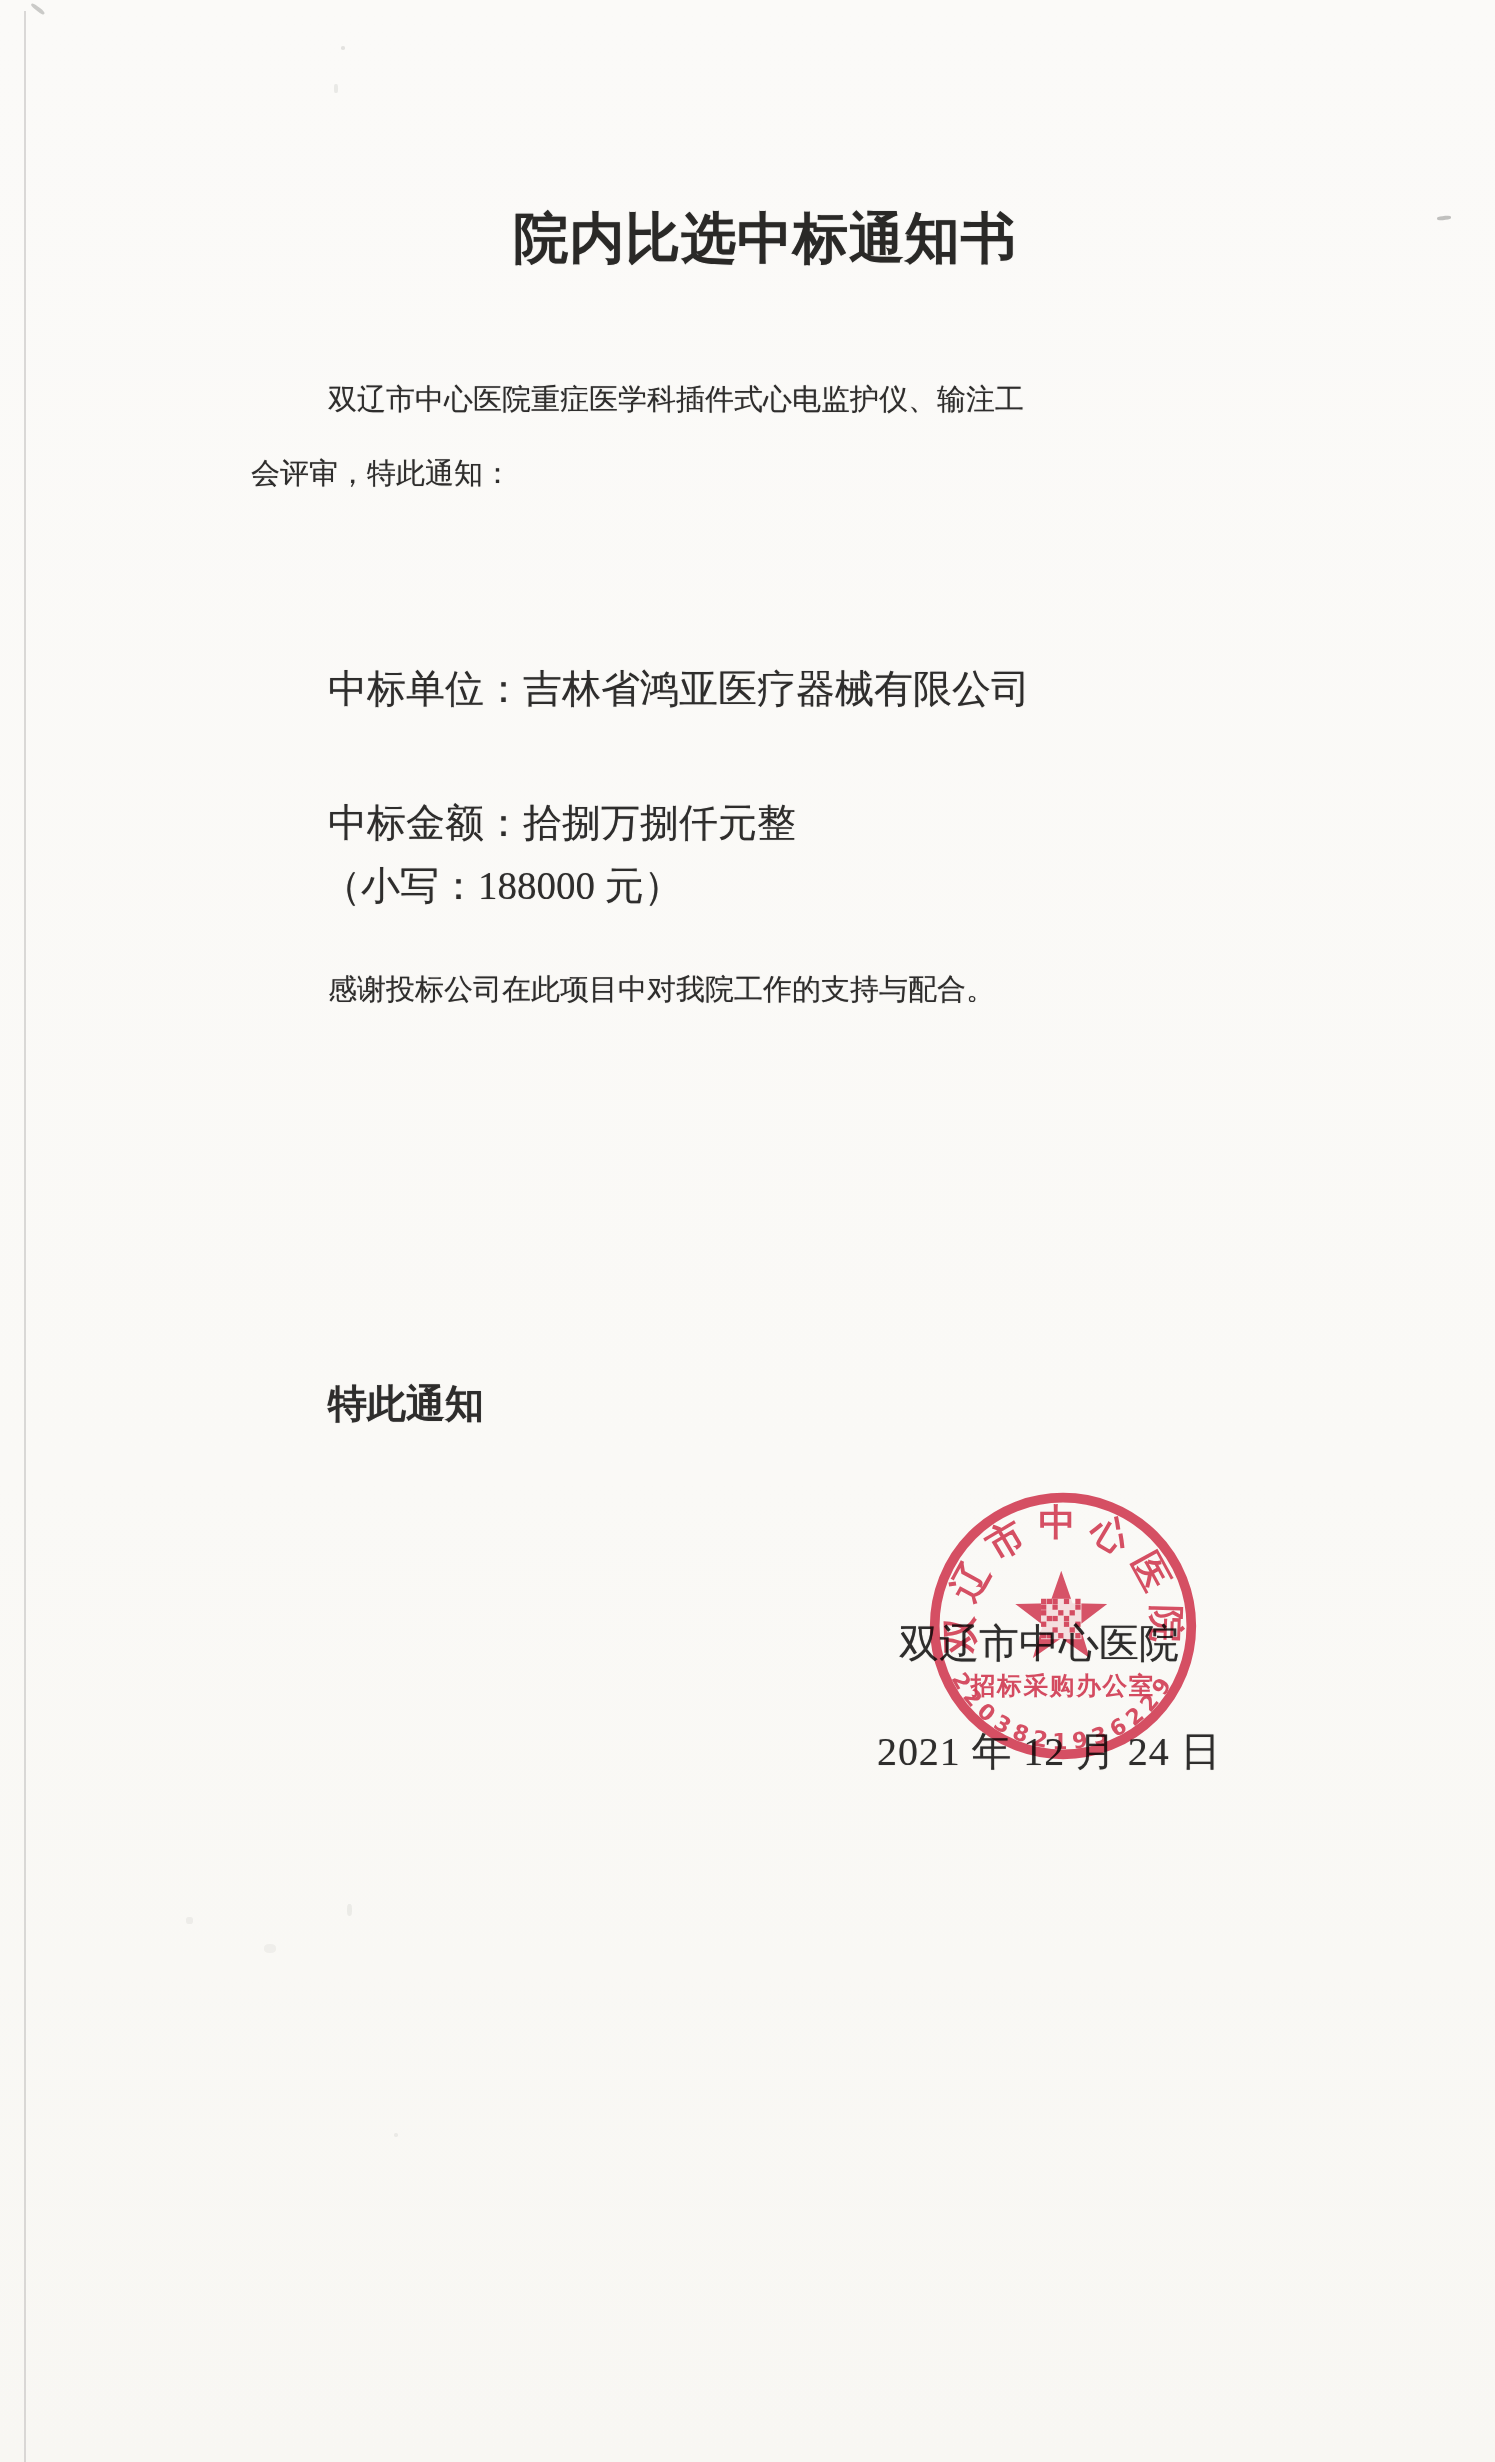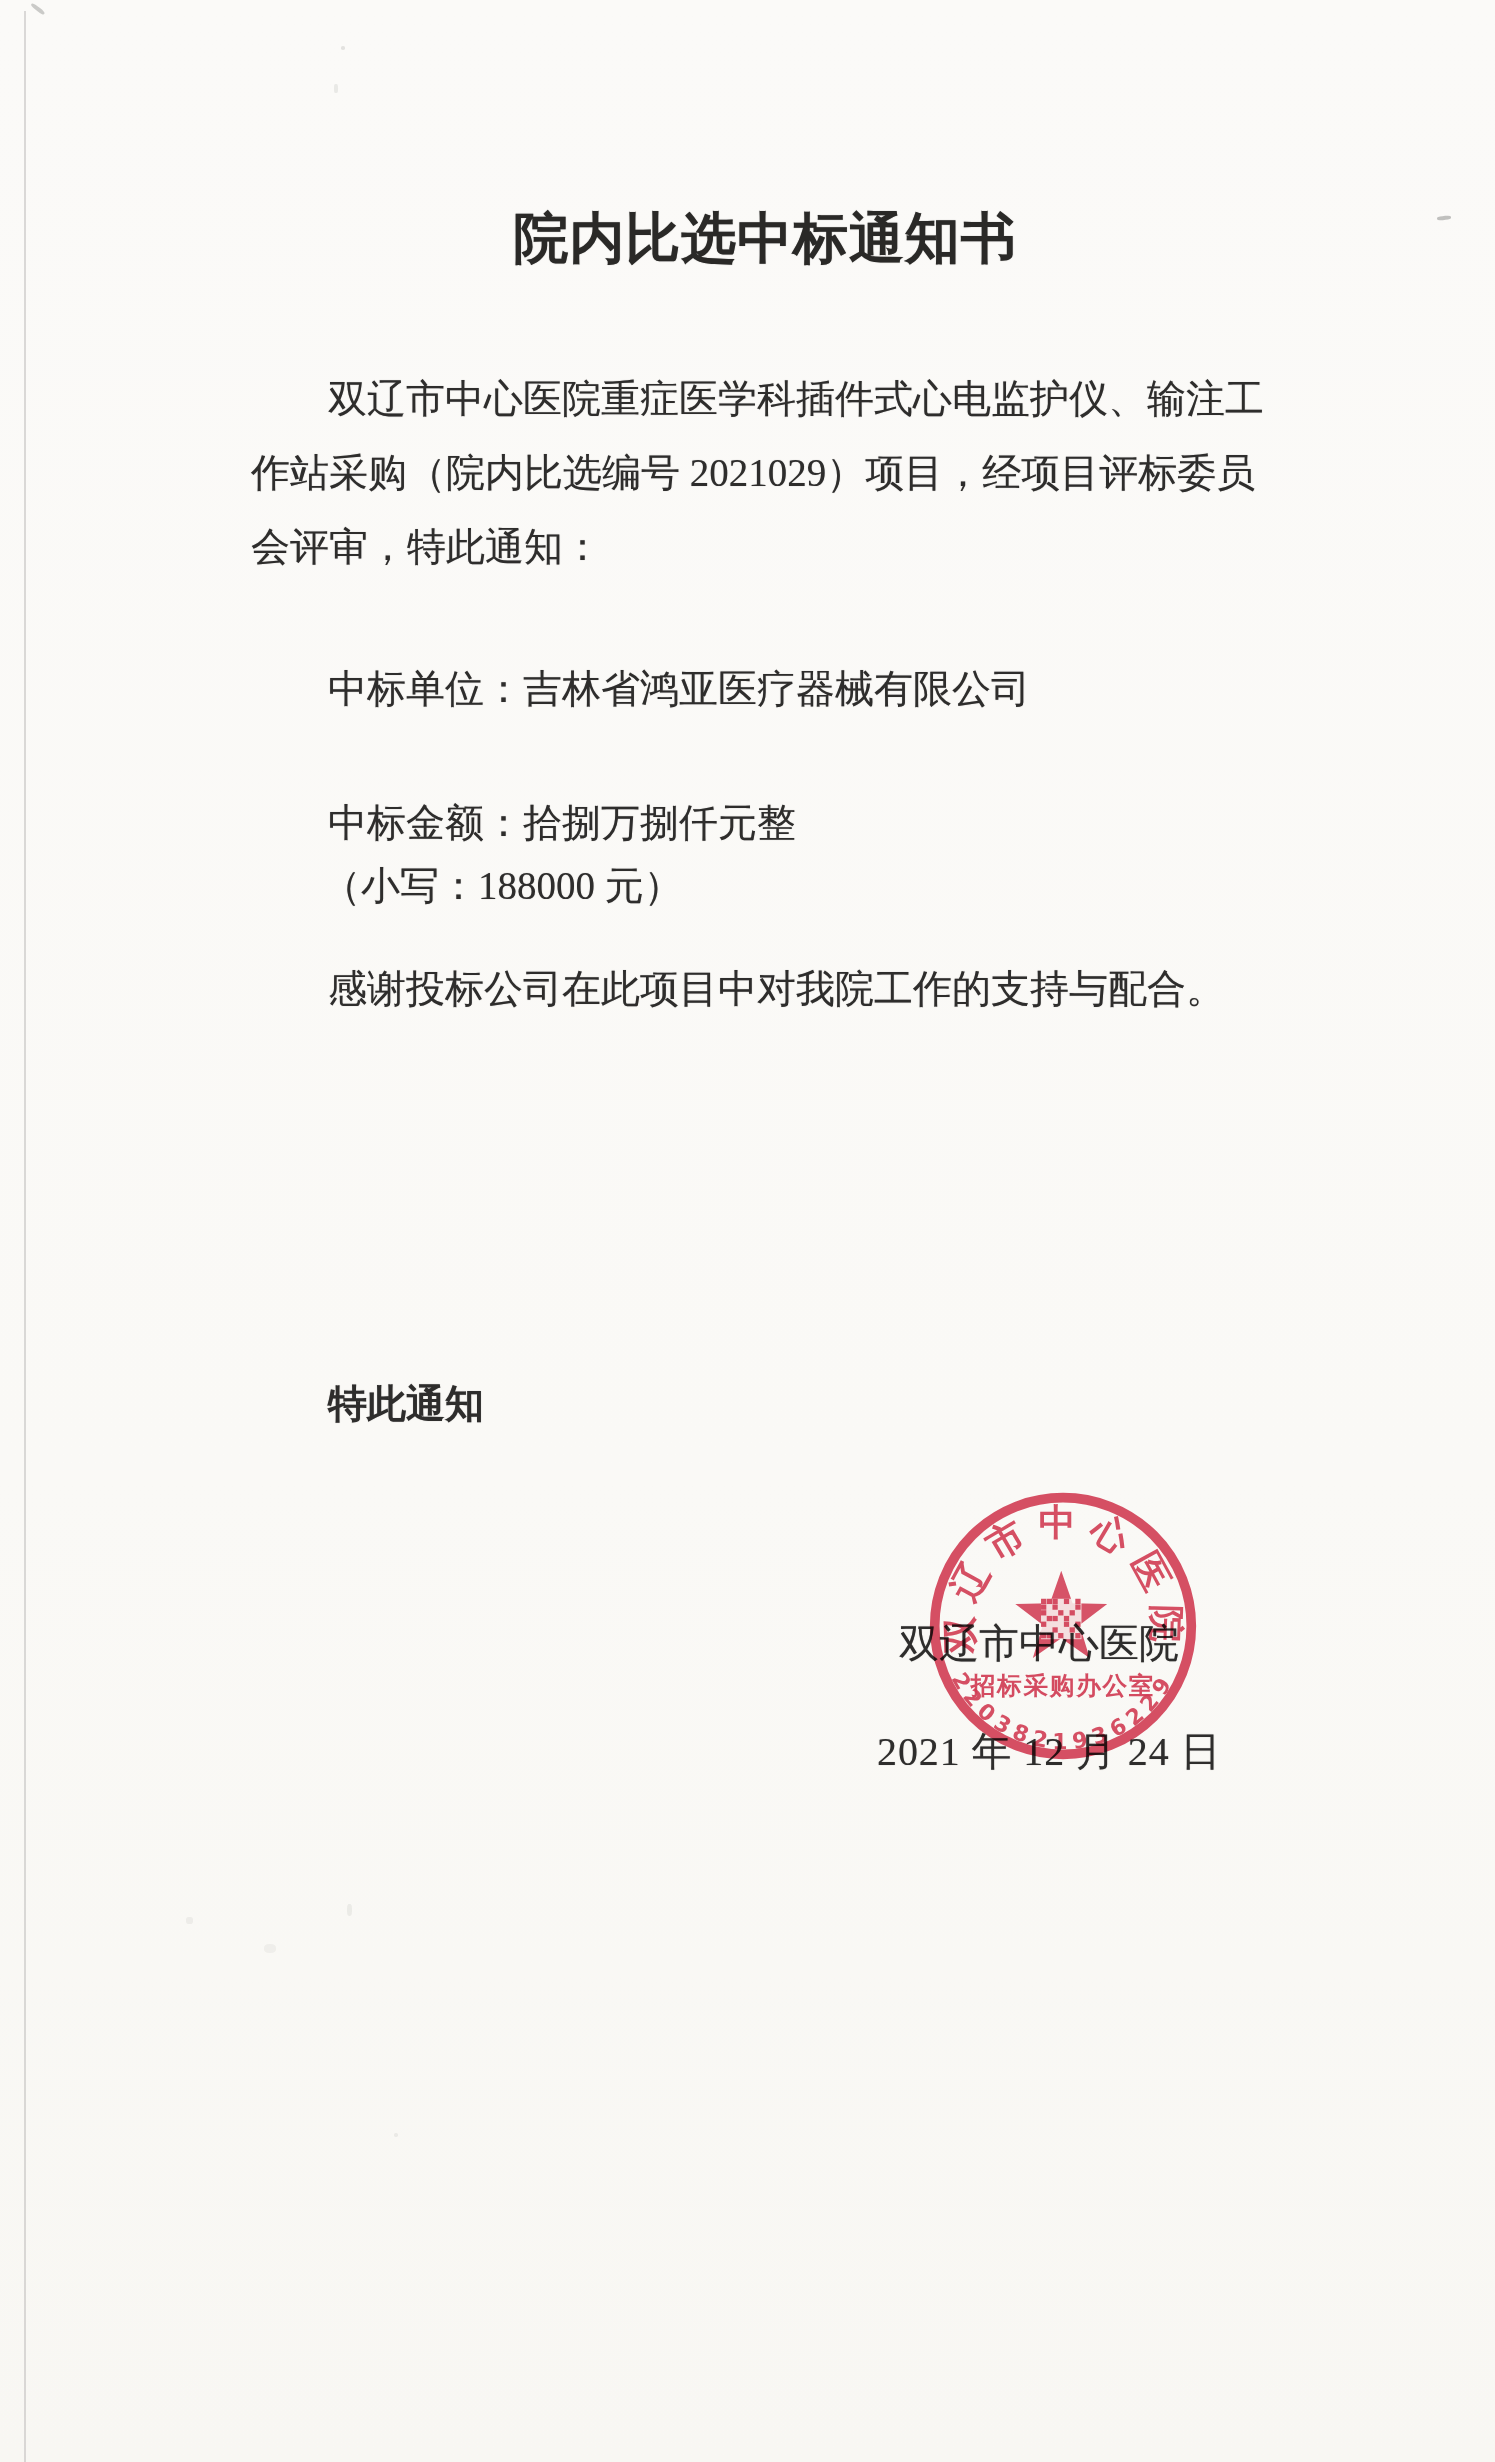--- a/index.html
+++ b/index.html
@@ -28,21 +28,21 @@
     transform: translateX(17.6px);
     font-size: 55px; line-height: 62px;
     font-weight: 700;
     letter-spacing: 0.9px;
     color: #2a2927;
     text-shadow: 0 0 0.9px rgba(42,41,39,.55);
     margin: 0;
   }
   .para { position: absolute; left: 251px; width: 1011px; }
   .para .line {
-    font-size: 39px; line-height: 74px;
+    font-size: 29px; line-height: 74px;
     color: #2e2d2c; text-shadow: 0 0 0.9px rgba(46,45,44,.45);
     white-space: nowrap;
   }
   .para .line.first { padding-left: 77px; }
   .intro  { top: 362px; }
   .thanks { top: 954px; }
   .thanks .line { line-height: 70px; }
   .single { font-size: 39px; line-height: 46px; }
   .winner     { top: 666px;  left: 328px; }
   .amount     { top: 800px;  left: 328px; }
@@ -81,21 +81,20 @@
   <div class="speck" style="left:1437px;top:216px;width:14px;height:3.5px;opacity:.6;transform:rotate(-6deg)"></div>
   <div class="speck" style="left:186px;top:1917px;width:7px;height:7px;opacity:.12"></div>
   <div class="speck" style="left:264px;top:1944px;width:12.3px;height:8.8px;opacity:.10"></div>
   <div class="speck" style="left:347px;top:1904px;width:5.3px;height:12.3px;opacity:.14"></div>
   <div class="speck" style="left:394px;top:2133px;width:4.4px;height:4.4px;opacity:.15"></div>
 
   <h1 class="title">院内比选中标通知书</h1>
 
   <div class="para intro">
     <div class="line first">双辽市中心医院重症医学科插件式心电监护仪、输注工</div>
-    <div class="line">作站采购（院内比选编号 2021029）项目，经项目评标委员</div>
     <div class="line">会评审，特此通知：</div>
   </div>
 
   <div class="txt single amount">中标金额：拾捌万捌仟元整</div>
   <div class="txt single winner">中标单位：吉林省鸿亚医疗器械有限公司</div>
   <div class="txt single amount-num">（小写：188000 元）</div>
 
   <div class="para thanks">
     <div class="line first">感谢投标公司在此项目中对我院工作的支持与配合。</div>
   </div>

